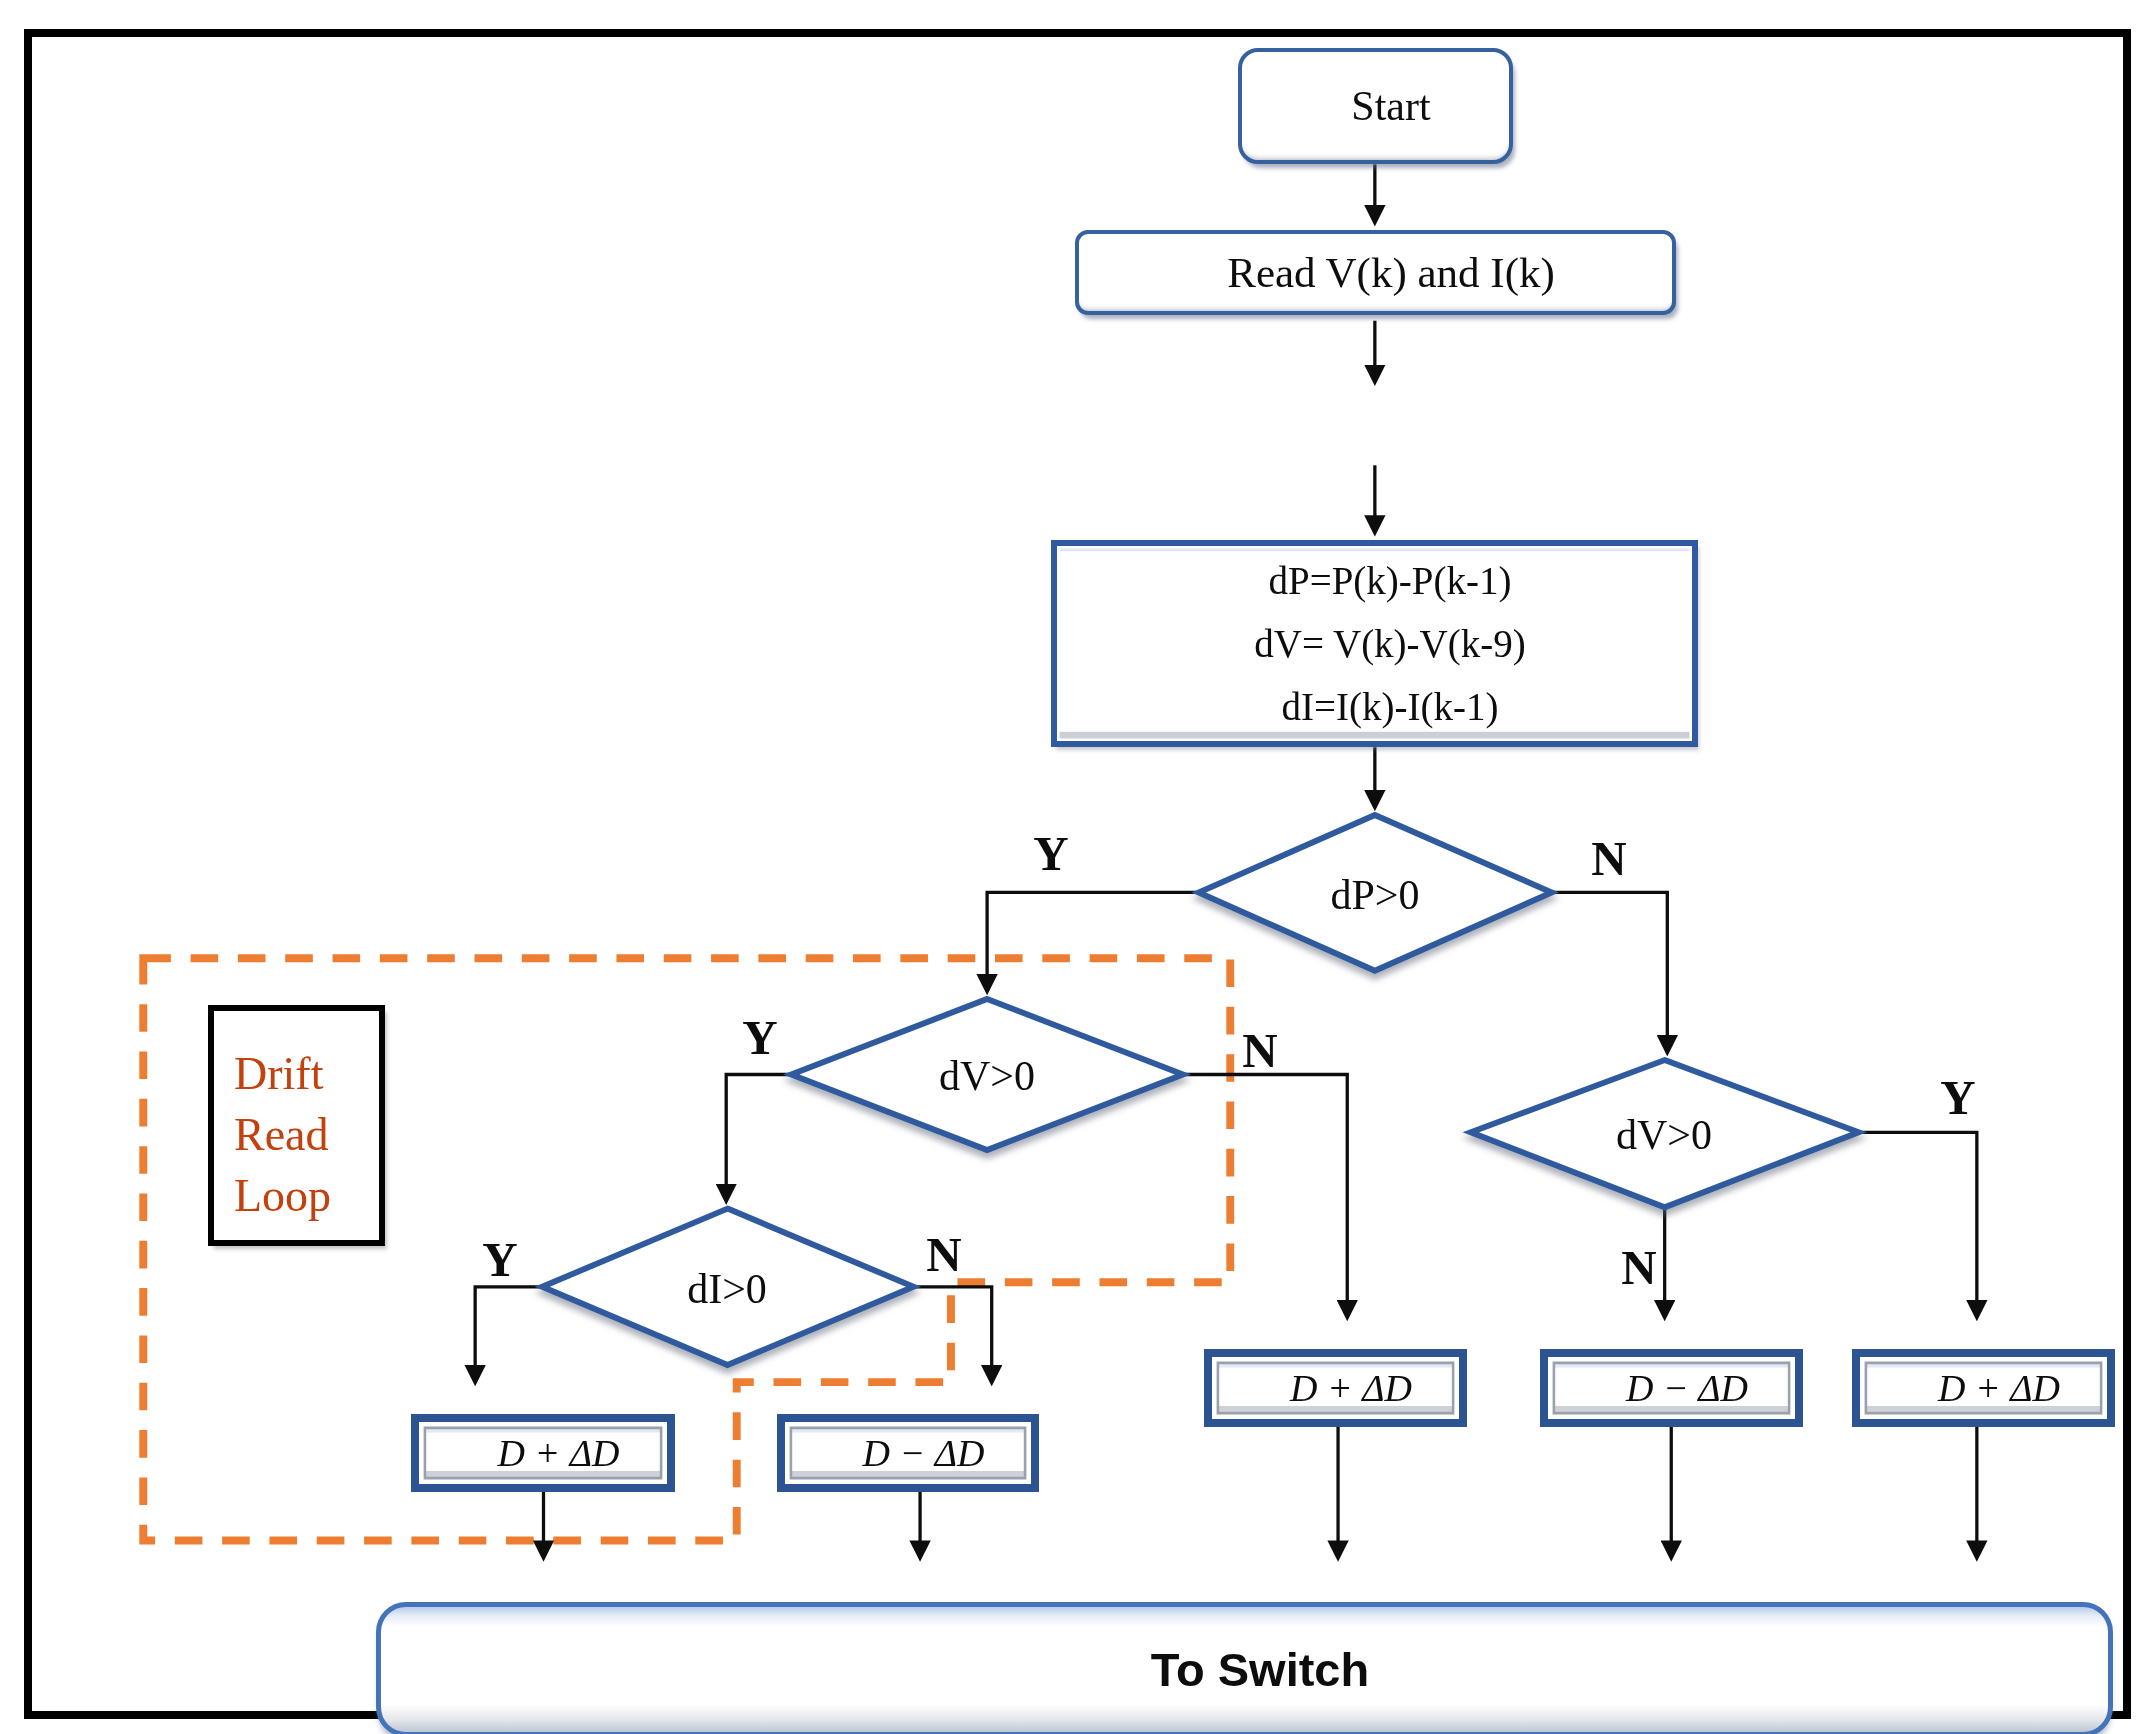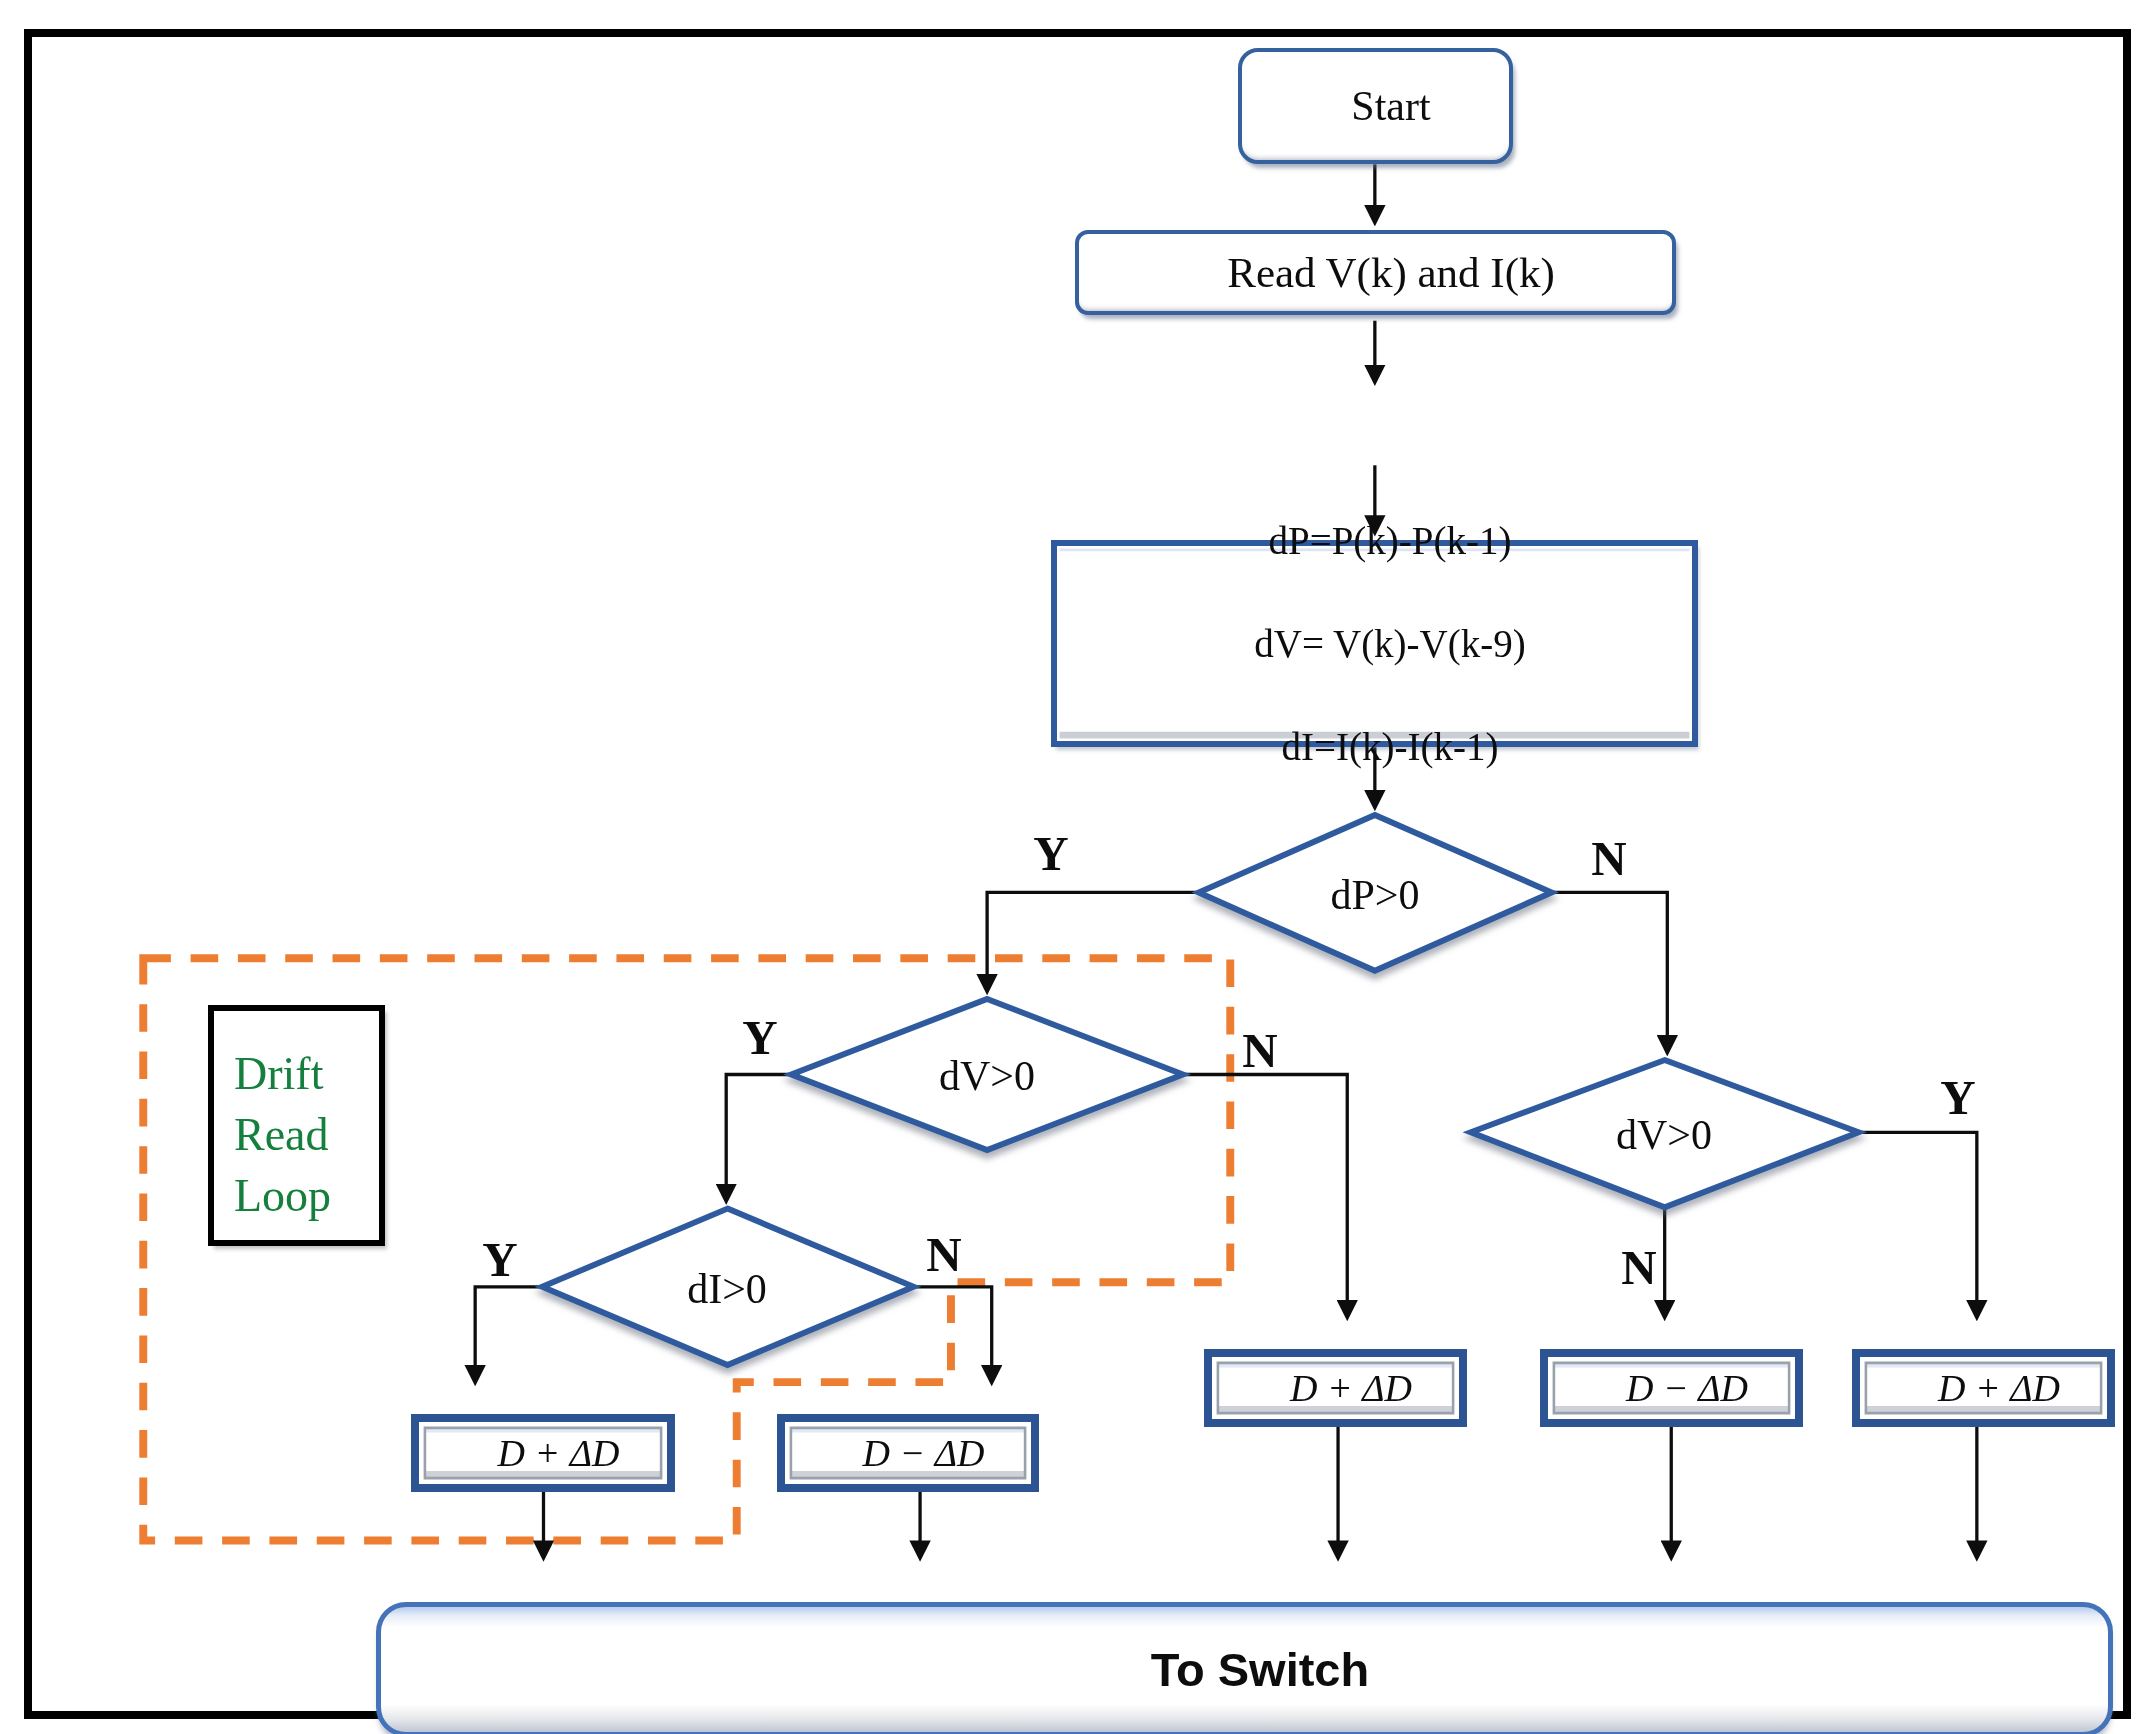--- a/index.html
+++ b/index.html
@@ -36,21 +36,21 @@
     border:5.3px solid #4473b9;border-radius:30px;
     background:linear-gradient(180deg,#b7ccec 0%,#e6edf8 7%,#ffffff 16%,#ffffff 78%,#e4e6ea 90%,#bfc7d4 100%);
     box-shadow:0 8px 6.6px -3.3px rgba(110,122,146,0.55);
     font-family:"Liberation Sans", sans-serif;font-weight:bold;font-size:47px;margin-top:37px;
   }
   .drift-box{
     position:absolute;box-sizing:border-box;border:6px solid #000000;background:#ffffff;
     padding-top:32px;padding-left:20px;
     box-shadow:4px 5.3px 4px -2px rgba(120,120,120,0.45);
   }
-  .drift-line{color:#15803d;font-size:46px;line-height:61px;white-space:nowrap;}
+  .drift-line{color:#c2410c;font-size:46px;line-height:61px;white-space:nowrap;}
   .dlabel{
     position:absolute;transform:translate(-50%,-50%);font-size:42px;white-space:nowrap;text-align:right;
   }
   .yn{
     position:absolute;transform:translate(-50%,-50%);font-size:49px;font-weight:bold;white-space:nowrap;
   }
   svg.layer{position:absolute;left:0;top:0;width:2151px;height:1735px;}
   .edge{stroke:#0d0d0d;stroke-width:5;fill:none;}
   .diamond{fill:#ffffff;stroke:#2f5a9e;stroke-width:9;filter:drop-shadow(0 9px 5px rgba(95,102,118,0.5));}
   .dashed{fill:none;stroke:#ed7d31;stroke-width:12;stroke-dasharray:42 30;}
@@ -98,21 +98,21 @@
     <polygon class="diamond" points="1502,1520 1800,1635 1502,1750 1204,1635"></polygon>
     <polygon class="diamond" points="2533,1613 2828,1723 2533,1837 2238,1723"></polygon>
     <polygon class="diamond" points="1107,1839 1390,1958 1107,2077 825,1958"></polygon>
   </svg>
 
   <div class="node rounded start-label" style="left:1238px;top:48px;width:275px;height:116px;">Start</div>
 
   <div class="node rounded read-label" style="left:1075px;top:230px;width:601px;height:85px;border-radius:13px;">Read V(k) and I(k)</div>
 
 
-  <div class="node process delta-box" style="left:1051px;top:540px;width:647px;height:207px;gap:40px;">
+  <div class="node process delta-box" style="left:1051px;top:540px;width:647px;height:207px;">
     <div>dP=P(k)-P(k-1)</div>
     <div>dV= V(k)-V(k-9)</div>
     <div>dI=I(k)-I(k-1)</div>
   </div>
 
   <div class="dlabel" style="left:1375px;top:895px;">dP&gt;0</div>
   <div class="dlabel" style="left:987px;top:1076px;">dV&gt;0</div>
   <div class="dlabel" style="left:1664px;top:1135px;">dV&gt;0</div>
   <div class="dlabel" style="left:727px;top:1289px;">dI&gt;0</div>
 

